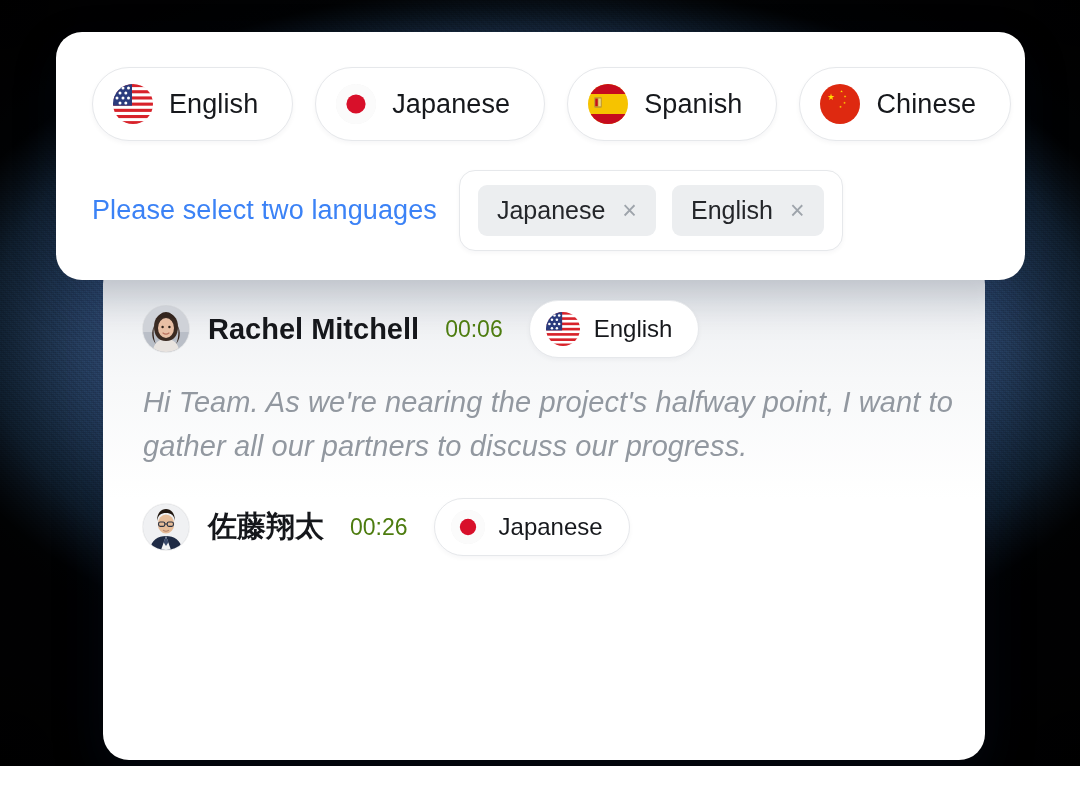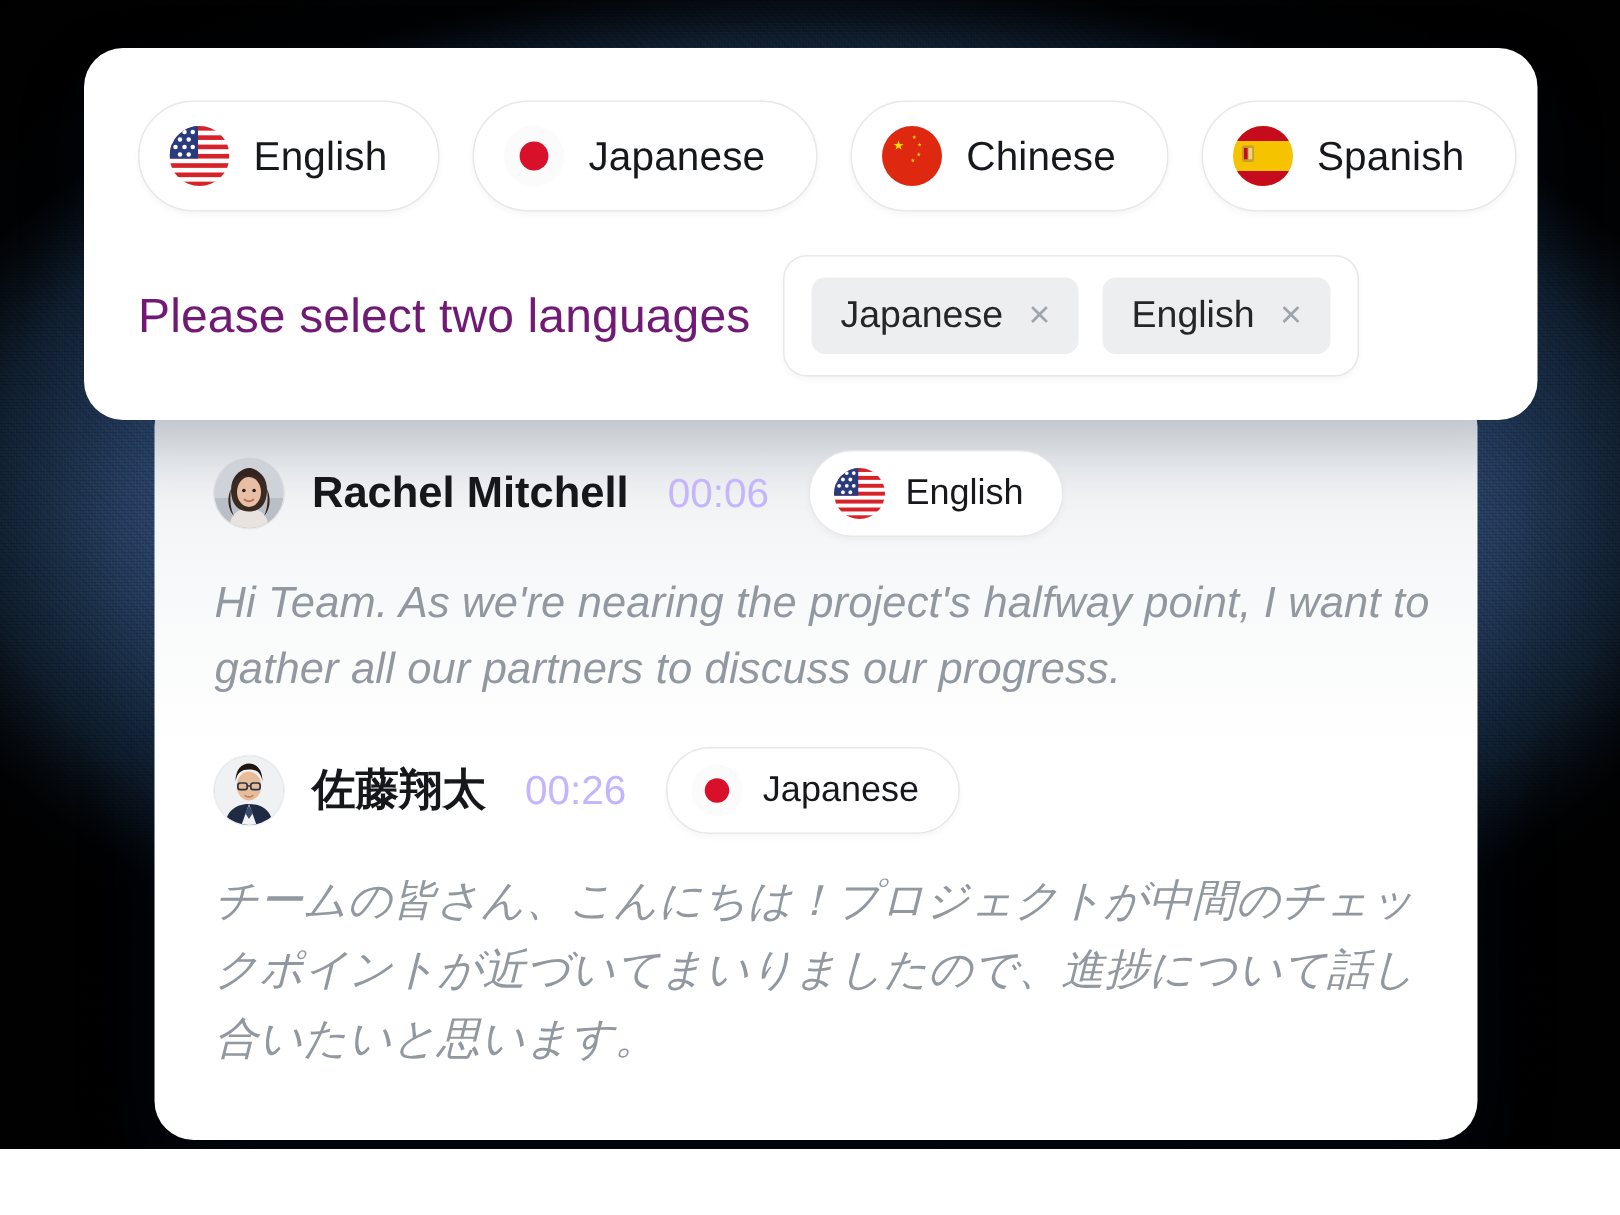--- a/index.html
+++ b/index.html
@@ -116,22 +116,22 @@
   .flag svg { display: block; width: 100%; height: 100%; }
 
   
   .select-row {
     display: flex;
     align-items: center;
     margin-top: 29px;
     gap: 18px;
   }
   .select-hint {
-    font-size: 32px;
-    color: #701a75;
+    font-size: 27px;
+    color: #3b82f6;
     letter-spacing: .1px;
     white-space: nowrap;
   }
   .tag-box {
     display: flex;
     align-items: center;
     gap: 16px;
     border: 1.5px solid #e6e8eb;
     border-radius: 16px;
     background: #fff;
@@ -187,22 +187,22 @@
   .avatar svg { display: block; width: 100%; height: 100%; }
 
   .speaker {
     font-size: 29px;
     color: #15171b;
     margin-left: 19px;
     white-space: nowrap;
     font-weight: bold;
   }
   .time {
-    font-size: 27px;
-    color: #c4b5fd;
+    font-size: 23px;
+    color: #4d7c0f;
     margin-left: 26px;
     white-space: nowrap;
   }
   .msg-lang-chip {
     display: inline-flex;
     align-items: center;
     gap: 14px;
     height: 58px;
     padding: 0 26px 0 16px;
     border: 1.5px solid #e6e8eb;
@@ -282,47 +282,47 @@
             <rect width="40" height="40" fill="#fbfbfb"></rect>
             <circle cx="20" cy="20" r="9.6" fill="#d8102a"></circle>
           </svg>
         </span>
         <span class="label">Japanese</span>
       </div>
 
       <div class="lang-chip">
         <span class="flag">
           <svg viewBox="0 0 40 40">
+            <rect width="40" height="40" fill="#f6c300"></rect>
+            <rect y="0" width="40" height="10" fill="#c60b1e"></rect>
+            <rect y="30" width="40" height="10" fill="#c60b1e"></rect>
+            <g transform="translate(6,13)">
+              <rect width="8" height="11" rx="1.4" fill="#c8a02a"></rect>
+              <rect x="1.3" y="1.6" width="2.4" height="7.6" fill="#c60b1e"></rect>
+              <rect x="4.4" y="1.6" width="2.4" height="7.6" fill="#e8d48a"></rect>
+            </g>
+          </svg>
+        </span>
+        <span class="label">Spanish</span>
+      </div>
+
+      <div class="lang-chip">
+        <span class="flag">
+          <svg viewBox="0 0 40 40">
             <rect width="40" height="40" fill="#de2910"></rect>
             <g fill="#ffde00">
               <path d="M11 9.5 l2.1 6.4 -5.4-3.9 h6.7 l-5.4 3.9 z"></path>
               <path d="M21.5 6 l.9 2.6 -2.2-1.6 h2.7 l-2.2 1.6 z"></path>
               <path d="M25 11 l.9 2.6 -2.2-1.6 h2.7 l-2.2 1.6 z"></path>
               <path d="M24.5 17.5 l.9 2.6 -2.2-1.6 h2.7 l-2.2 1.6 z"></path>
               <path d="M20.5 21.5 l.9 2.6 -2.2-1.6 h2.7 l-2.2 1.6 z"></path>
             </g>
           </svg>
         </span>
         <span class="label">Chinese</span>
-      </div>
-
-      <div class="lang-chip">
-        <span class="flag">
-          <svg viewBox="0 0 40 40">
-            <rect width="40" height="40" fill="#f6c300"></rect>
-            <rect y="0" width="40" height="10" fill="#c60b1e"></rect>
-            <rect y="30" width="40" height="10" fill="#c60b1e"></rect>
-            <g transform="translate(6,13)">
-              <rect width="8" height="11" rx="1.4" fill="#c8a02a"></rect>
-              <rect x="1.3" y="1.6" width="2.4" height="7.6" fill="#c60b1e"></rect>
-              <rect x="4.4" y="1.6" width="2.4" height="7.6" fill="#e8d48a"></rect>
-            </g>
-          </svg>
-        </span>
-        <span class="label">Spanish</span>
       </div>
 
     </div>
 
     <div class="select-row">
       <span class="select-hint">Please select two languages</span>
 
       <div class="tag-box">
         <span class="tag">
           <span class="tag-label">Japanese</span>
@@ -413,18 +413,17 @@
         <span class="msg-lang-chip">
           <span class="flag">
             <svg viewBox="0 0 40 40">
               <rect width="40" height="40" fill="#fbfbfb"></rect>
               <circle cx="20" cy="20" r="9.6" fill="#d8102a"></circle>
             </svg>
           </span>
           <span class="label">Japanese</span>
         </span>
       </div>
-      <div class="msg-body jp">チームの皆さん、こんにちは！プロジェクトが中間のチェックポイントが近づいてまいりましたので、進捗について話し合いたいと思います。</div>
     </div>
 
   </div>
 
 </div>
 
 </body></html>

